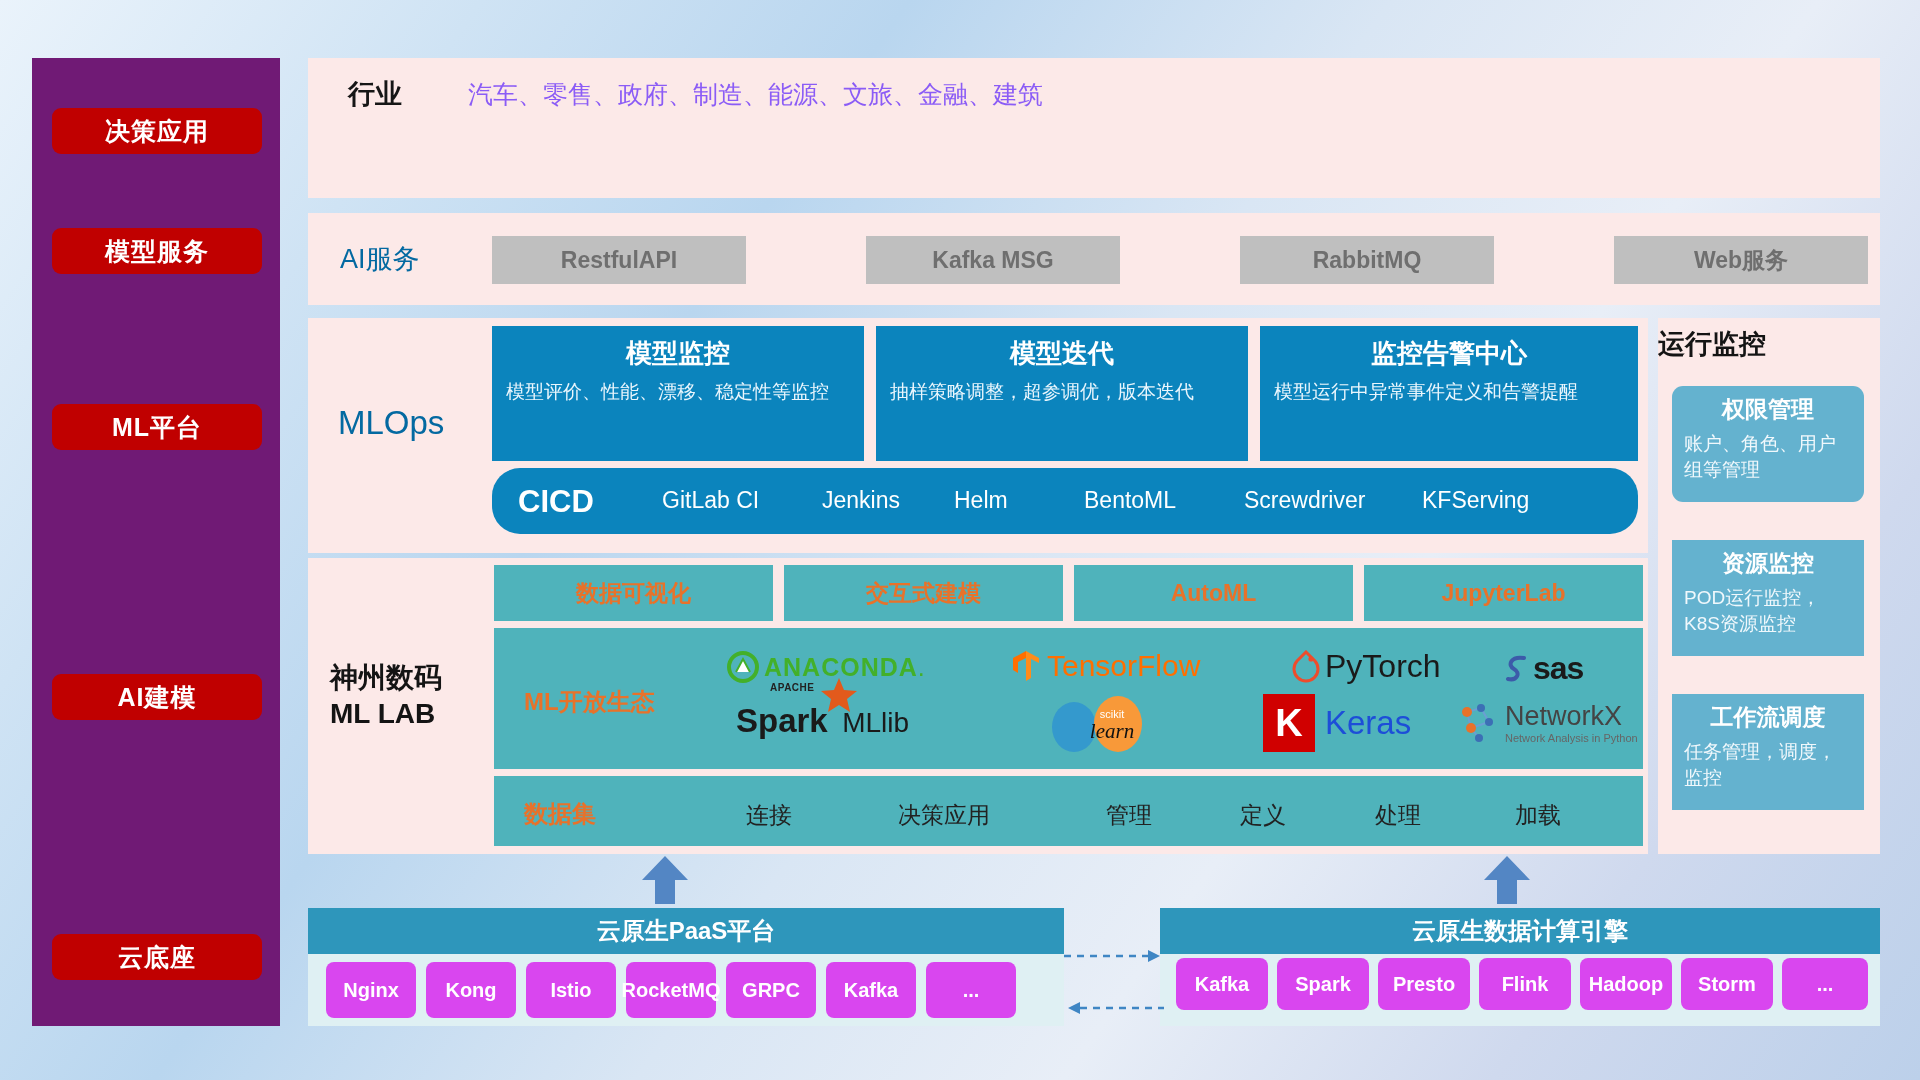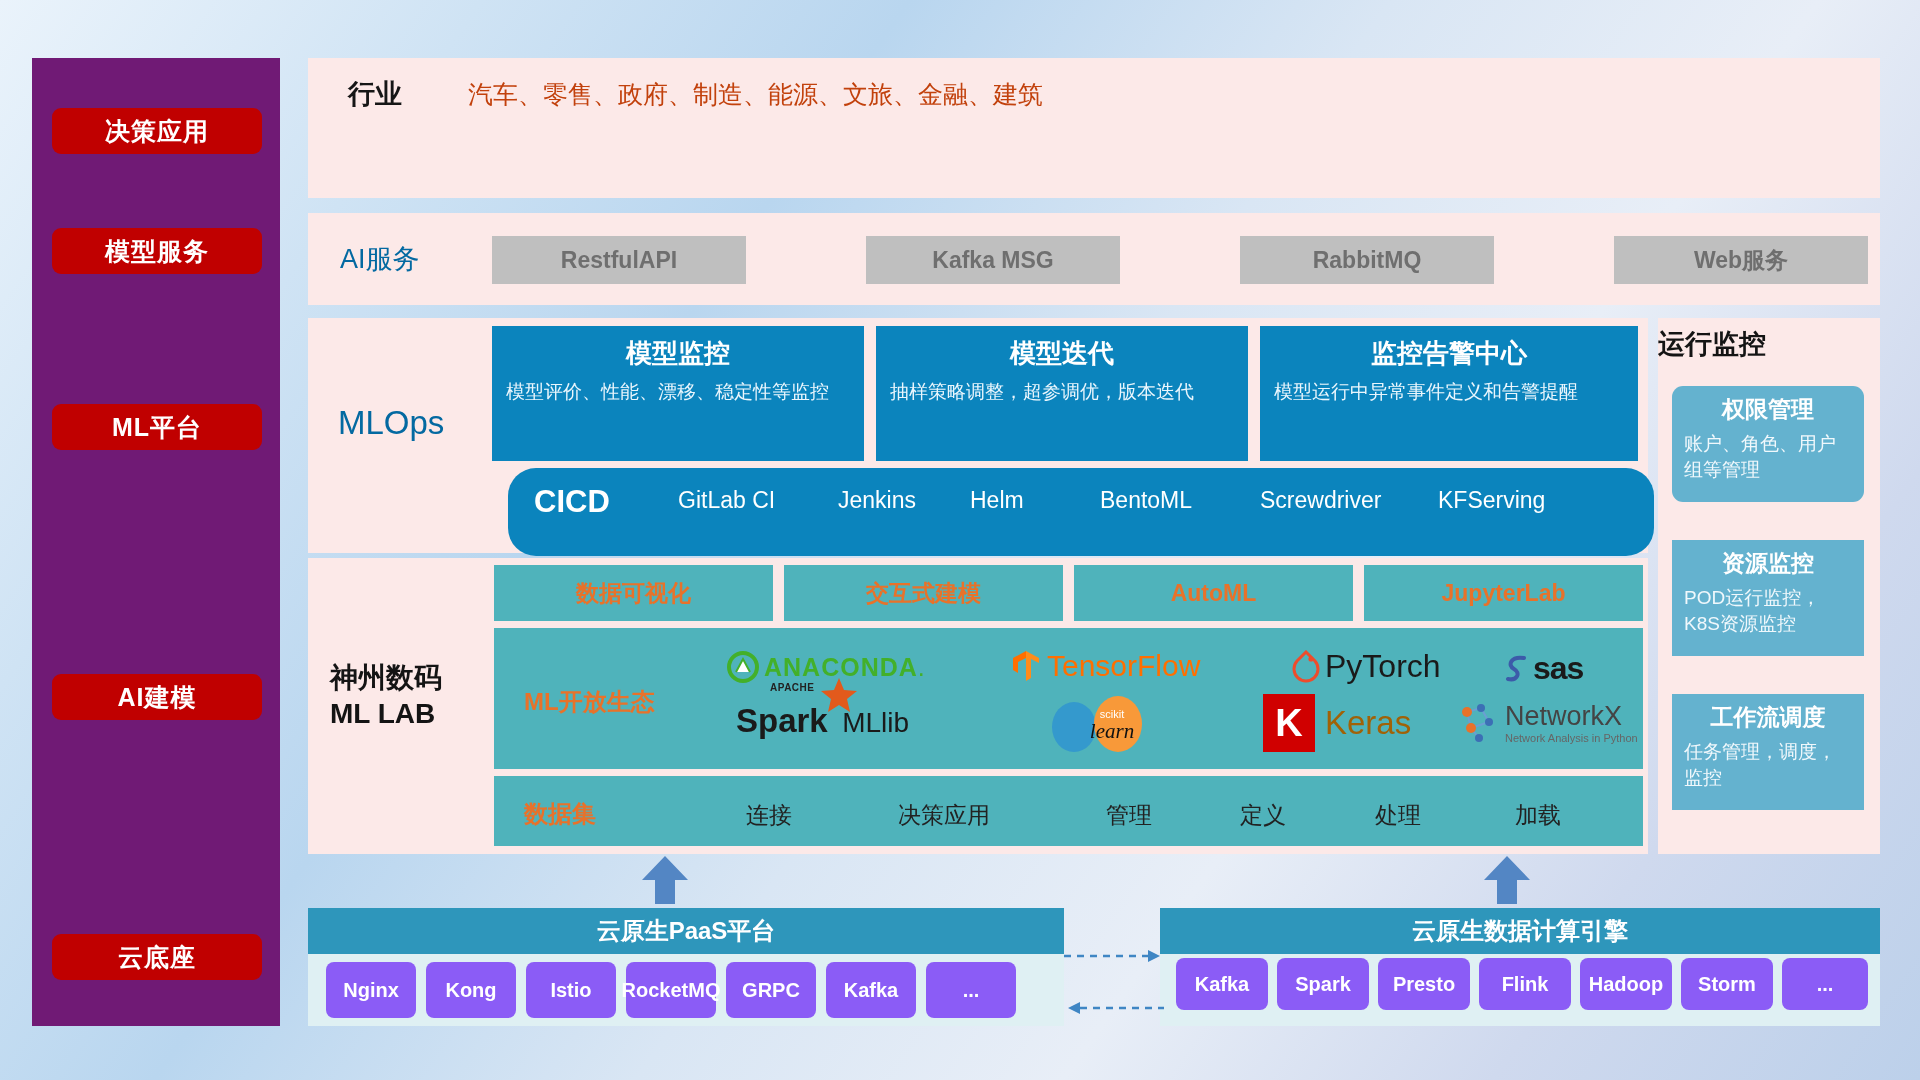--- a/index.html
+++ b/index.html
@@ -28,21 +28,21 @@
   .panel { position:absolute; background:#fce9e8; }
 
   .rowlabel {
     font-weight:normal; color:#0369a1; font-size:27px;
     display:flex; align-items:center;
   }
 
   
   .kv { position:absolute; display:flex; align-items:center; }
   .kv .k { font-weight:bold; font-size:27px; color:#161616; width:120px; }
-  .kv .v { font-size:25px; color:#c2410c; white-space:nowrap; }
+  .kv .v { font-size:25px; color:#8b5cf6; white-space:nowrap; }
 
   
   .gchip {
     position:absolute; background:#bfbfbf; color:#6f6f6f;
     font-size:23px; font-weight:bold;
     display:flex; align-items:center; justify-content:center;
   }
 
   
   .bluecard {
@@ -77,21 +77,21 @@
   .moncard .d { font-size:19px; line-height:1.35; color:#f0f8fc; }
 
   
   .cloudhdr {
     position:absolute; background:#2e96bb; color:#fff;
     font-size:24px; font-weight:bold;
     display:flex; align-items:center; justify-content:center;
   }
   .cloudbody { position:absolute; background:#dff0f3; }
   .pill {
-    position:absolute; background:#8b5cf6; color:#fff;
+    position:absolute; background:#d946ef; color:#fff;
     font-size:20px; font-weight:bold; border-radius:8px;
     display:flex; align-items:center; justify-content:center;
     text-align:center; line-height:1.15; padding:2px;
   }
   .arrowup { position:absolute; }
   .dashline { position:absolute; }
 
   .logo { position:absolute; display:flex; align-items:center; }
   .ltext { font-family:"Liberation Sans",sans-serif; }
 </style>
@@ -131,21 +131,21 @@
   </div>
   <div class="bluecard" style="left:876px; top:326px; width:372px; height:135px;">
     <div class="t">模型迭代</div>
     <div class="d">抽样策略调整，超参调优，版本迭代</div>
   </div>
   <div class="bluecard" style="left:1260px; top:326px; width:378px; height:135px;">
     <div class="t">监控告警中心</div>
     <div class="d">模型运行中异常事件定义和告警提醒</div>
   </div>
 
-  <div class="cicdbar" style="left:508px; top:468px; width:1146px; height:88px;border-radius:28px;">
+  <div class="cicdbar" style="left:492px; top:468px; width:1146px; height:66px;border-radius:28px;">
     <div class="lead">CICD</div>
     <div class="cicdcell" style="left:170px;">GitLab CI</div>
     <div class="cicdcell" style="left:330px;">Jenkins</div>
     <div class="cicdcell" style="left:462px;">Helm</div>
     <div class="cicdcell" style="left:592px;">BentoML</div>
     <div class="cicdcell" style="left:752px;">Screwdriver</div>
     <div class="cicdcell" style="left:930px;">KFServing</div>
   </div>
 
   <div class="panel" style="left:308px; top:558px; width:1340px; height:296px;"></div>
@@ -211,21 +211,21 @@
       <ellipse cx="78" cy="30" rx="24" ry="28" fill="#f89939"></ellipse>
       <text x="72" y="24" font-size="11" fill="#fff" font-family="Liberation Sans" text-anchor="middle">scikit</text>
       <text x="72" y="44" font-size="21" fill="#111" font-style="italic" font-family="Liberation Serif" text-anchor="middle">learn</text>
     </svg>
   </div>
 
   <div class="logo" style="left:1263px; top:694px;">
     <div style="width:52px;height:58px;background:#d00000;display:flex;align-items:center;justify-content:center;">
       <span class="ltext" style="font-size:38px;font-weight:bold;color:#fff;">K</span>
     </div>
-    <span class="ltext" style="font-size:33px;color:#a16207;margin-left:10px;">Keras</span>
+    <span class="ltext" style="font-size:33px;color:#1d4ed8;margin-left:10px;">Keras</span>
   </div>
 
   <div class="logo" style="left:1455px; top:700px;">
     <svg width="46" height="44" viewBox="0 0 46 44">
       <line x1="12" y1="12" x2="26" y2="8" stroke="#6b9ed4" stroke-width="2"></line>
       <line x1="12" y1="12" x2="16" y2="28" stroke="#6b9ed4" stroke-width="2"></line>
       <line x1="26" y1="8" x2="34" y2="22" stroke="#6b9ed4" stroke-width="2"></line>
       <line x1="16" y1="28" x2="34" y2="22" stroke="#6b9ed4" stroke-width="2"></line>
       <line x1="16" y1="28" x2="24" y2="38" stroke="#6b9ed4" stroke-width="2"></line>
       <circle cx="12" cy="12" r="5" fill="#e8722a"></circle>

